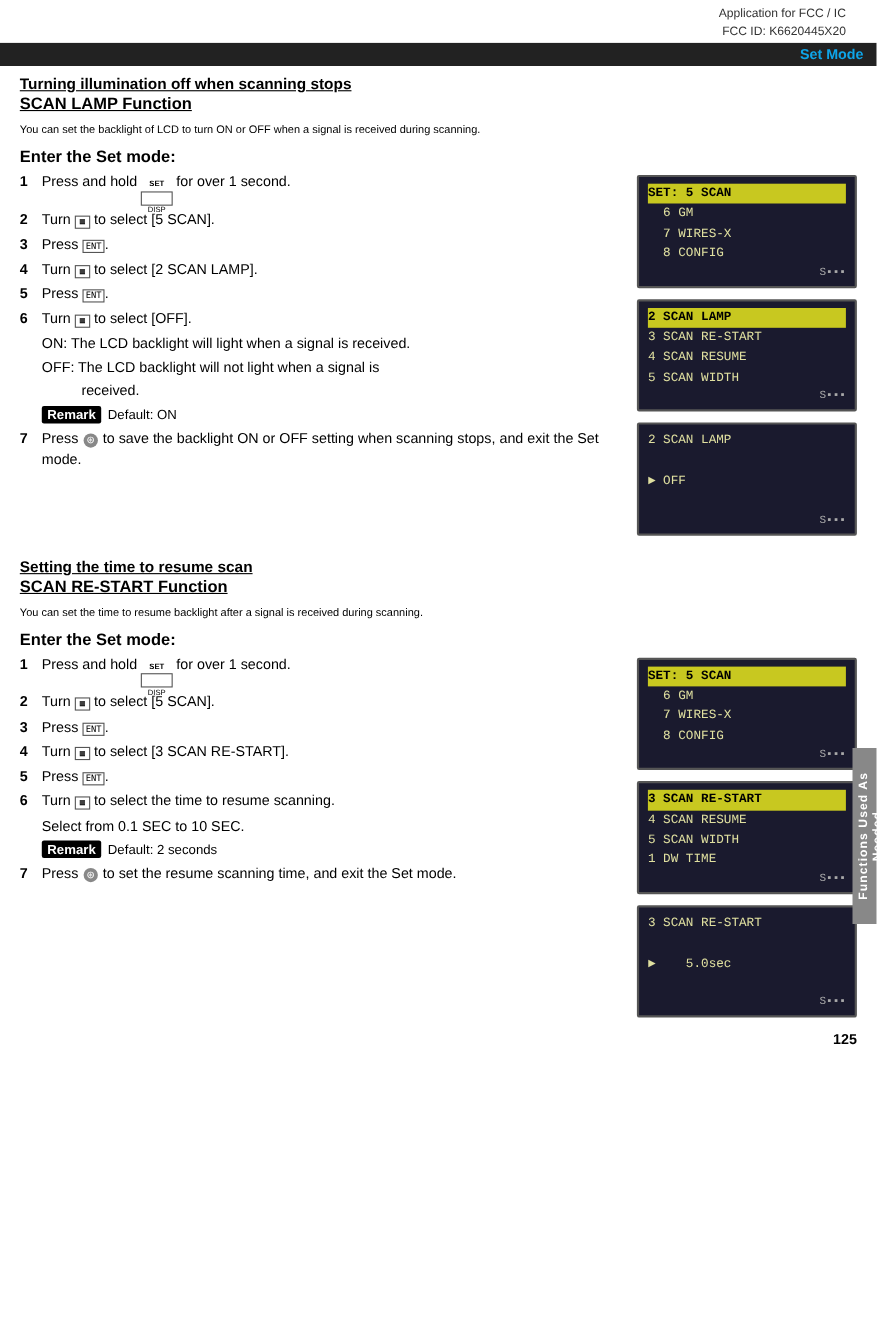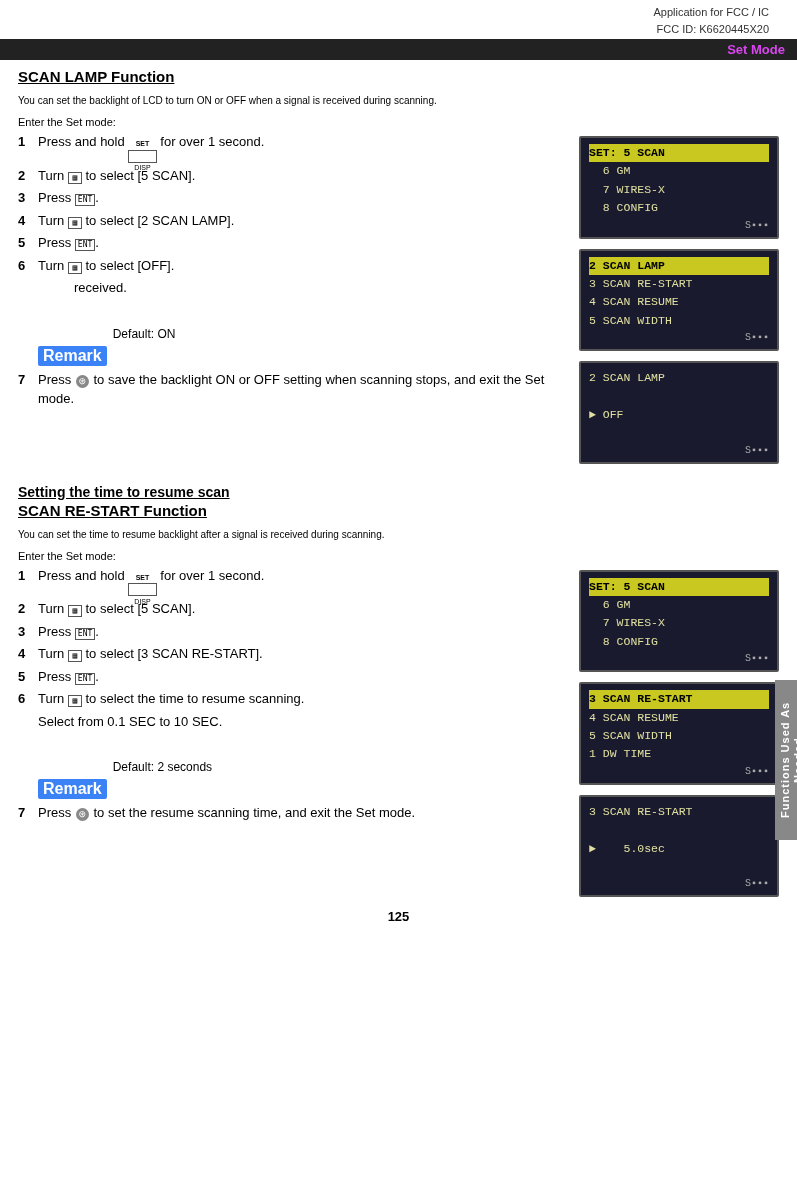--- a/index.html
+++ b/index.html
@@ -16,21 +16,21 @@
     .top-header {
       text-align: right;
       padding: 4px 28px 2px 0;
       font-size: 11px;
       line-height: 1.5;
       color: #333;
     }
 
     .set-mode-bar {
       background: #222;
-      color: #d946ef;
+      color: #0ea5e9;
       text-align: right;
       padding: 3px 12px;
       font-size: 13px;
       font-weight: bold;
       margin-bottom: 8px;
     }
 
     .main-content {
       padding: 0 18px 0 18px;
     }
@@ -50,22 +50,22 @@
       margin-bottom: 8px;
     }
 
     .section-desc {
       font-size: 10px;
       margin-bottom: 8px;
       line-height: 1.5;
     }
 
     .enter-set-mode {
-      font-weight: normal;
-      font-size: 11px;
+      font-weight: bold;
+      font-size: 15px;
       margin-bottom: 4px;
     }
 
     .two-col {
       display: flex;
       gap: 10px;
     }
 
     .instructions-col {
       flex: 1;
@@ -109,27 +109,26 @@
     }
 
     .remark-block {
       display: flex;
       align-items: center;
       gap: 6px;
       margin: 4px 0 4px 20px;
     }
 
     .remark-badge {
-      background: #3b82f6;
+      background: #000000;
       color: #fff;
-      font-size: 16px;
+      font-size: 12px;
       font-weight: bold;
       padding: 1px 5px;
       border-radius: 2px;
-      margin-top: 44px;
     }
 
     .remark-text {
       font-size: 12px;
     }
 
     
     .lcd-screen {
       background: #1a1a2e;
       color: #e0e0a0;
@@ -173,21 +172,21 @@
       text-orientation: mixed;
       transform: rotate(180deg);
       padding: 20px 4px;
       text-align: center;
       line-height: 1.2;
       letter-spacing: 1px;
       height: 160px;
     }
 
     .page-number {
-      text-align: center;
+      text-align: right;
       padding: 10px 18px;
       font-size: 13px;
       font-weight: bold;
     }
 
     .lcd-wrapper {
       position: relative;
       margin-bottom: 2px;
     }
 
@@ -236,20 +235,21 @@
   <div>Application for FCC / IC</div>
   <div>FCC ID: K6620445X20</div>
 </div>
 
 <div class="set-mode-bar">
   <span>Set Mode</span>
 </div>
 
 <div class="main-content">
 
+  <div class="section-title">Turning illumination off when scanning stops</div>
   <div class="section-subtitle">SCAN LAMP Function</div>
 
   <div class="section-desc">You can set the backlight of LCD to turn ON or OFF when a signal is received during scanning.</div>
 
   <div class="enter-set-mode">Enter the Set mode:</div>
 
   <div class="two-col">
     <div class="instructions-col">
       <ol>
         <li>
@@ -274,20 +274,22 @@
         </li>
         <li>
           <span class="num">5</span>
           <span class="content">Press <span class="inline-icon-small">ENT</span>.</span>
         </li>
         <li>
           <span class="num">6</span>
           <span class="content">Turn <span class="inline-icon-small">▦</span> to select [OFF].</span>
         </li>
       </ol>
+      <div class="indent-line">ON: The LCD backlight will light when a signal is received.</div>
+      <div class="indent-line">OFF: The LCD backlight will not light when a signal is</div>
       <div class="indent-line" style="padding-left:56px;">received.</div>
 
       <div class="remark-block">
         <span class="remark-badge">Remark</span>
         <span class="remark-text">Default: ON</span>
       </div>
 
       <ol style="margin-top:2px;">
         <li>
           <span class="num">7</span>

